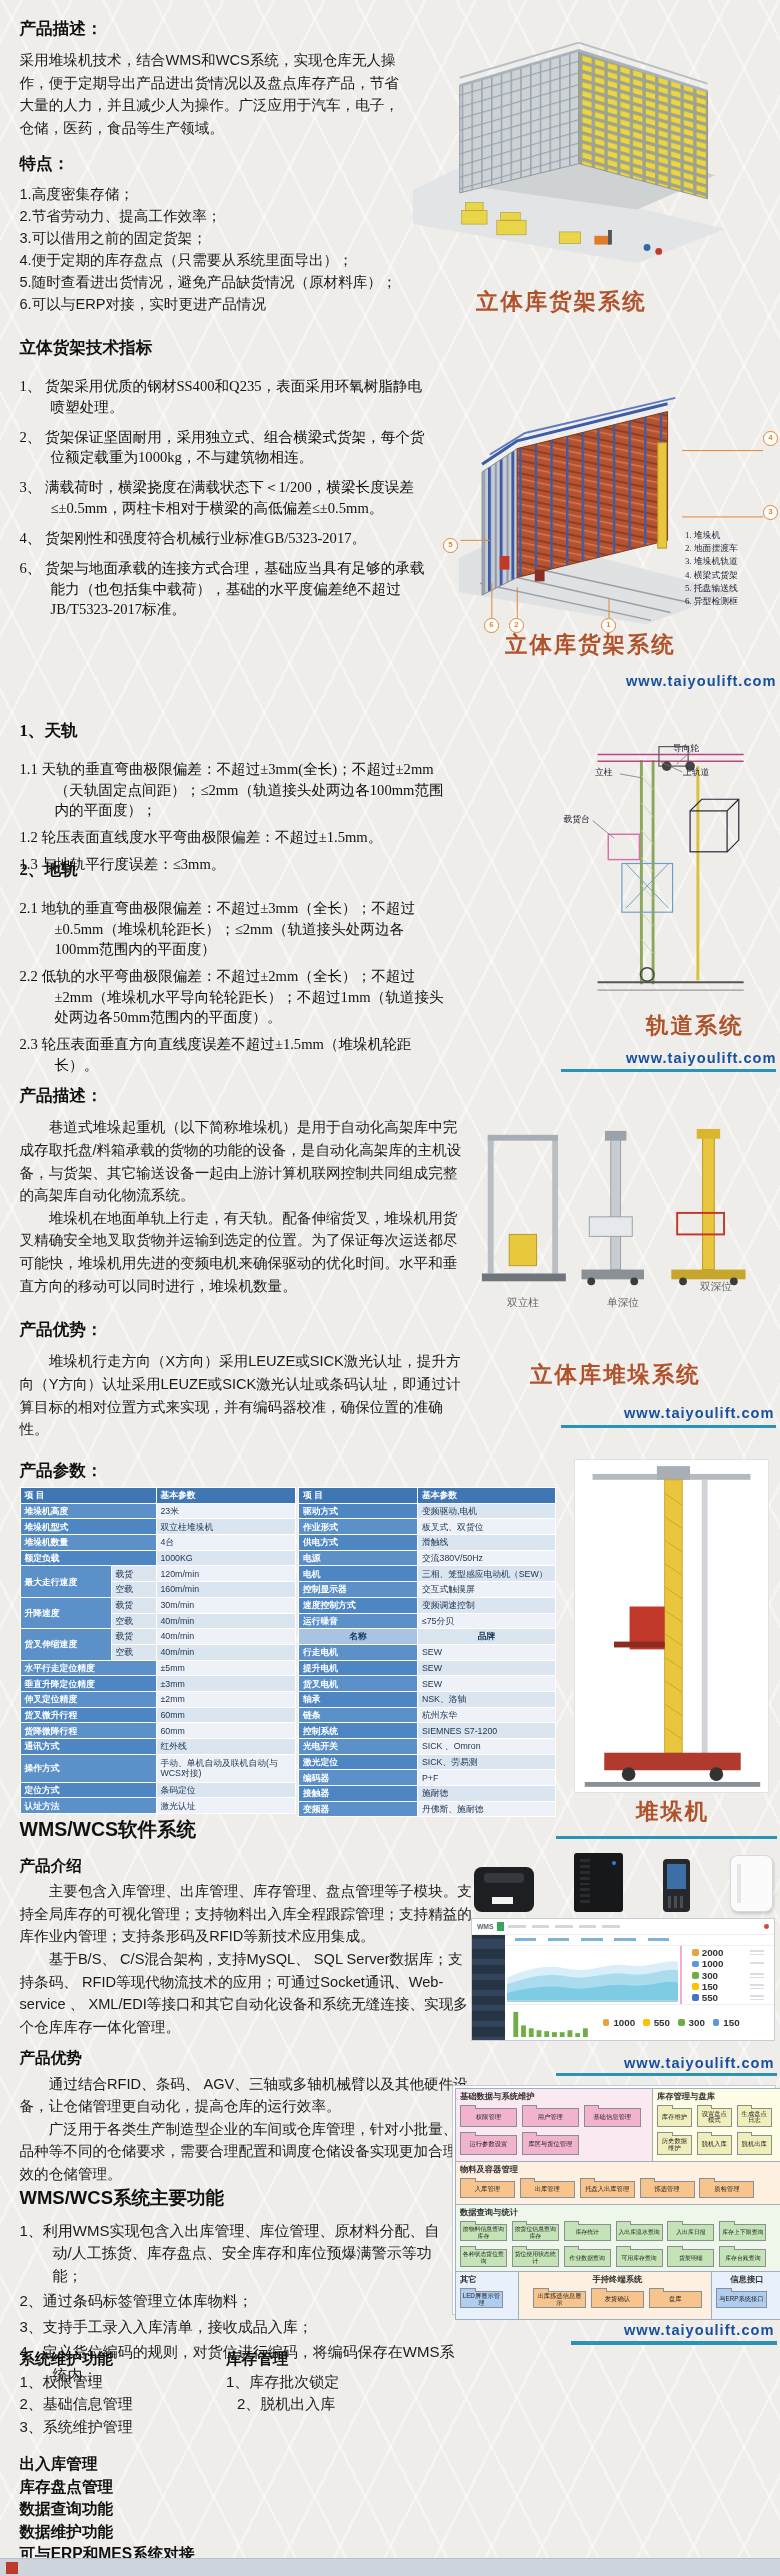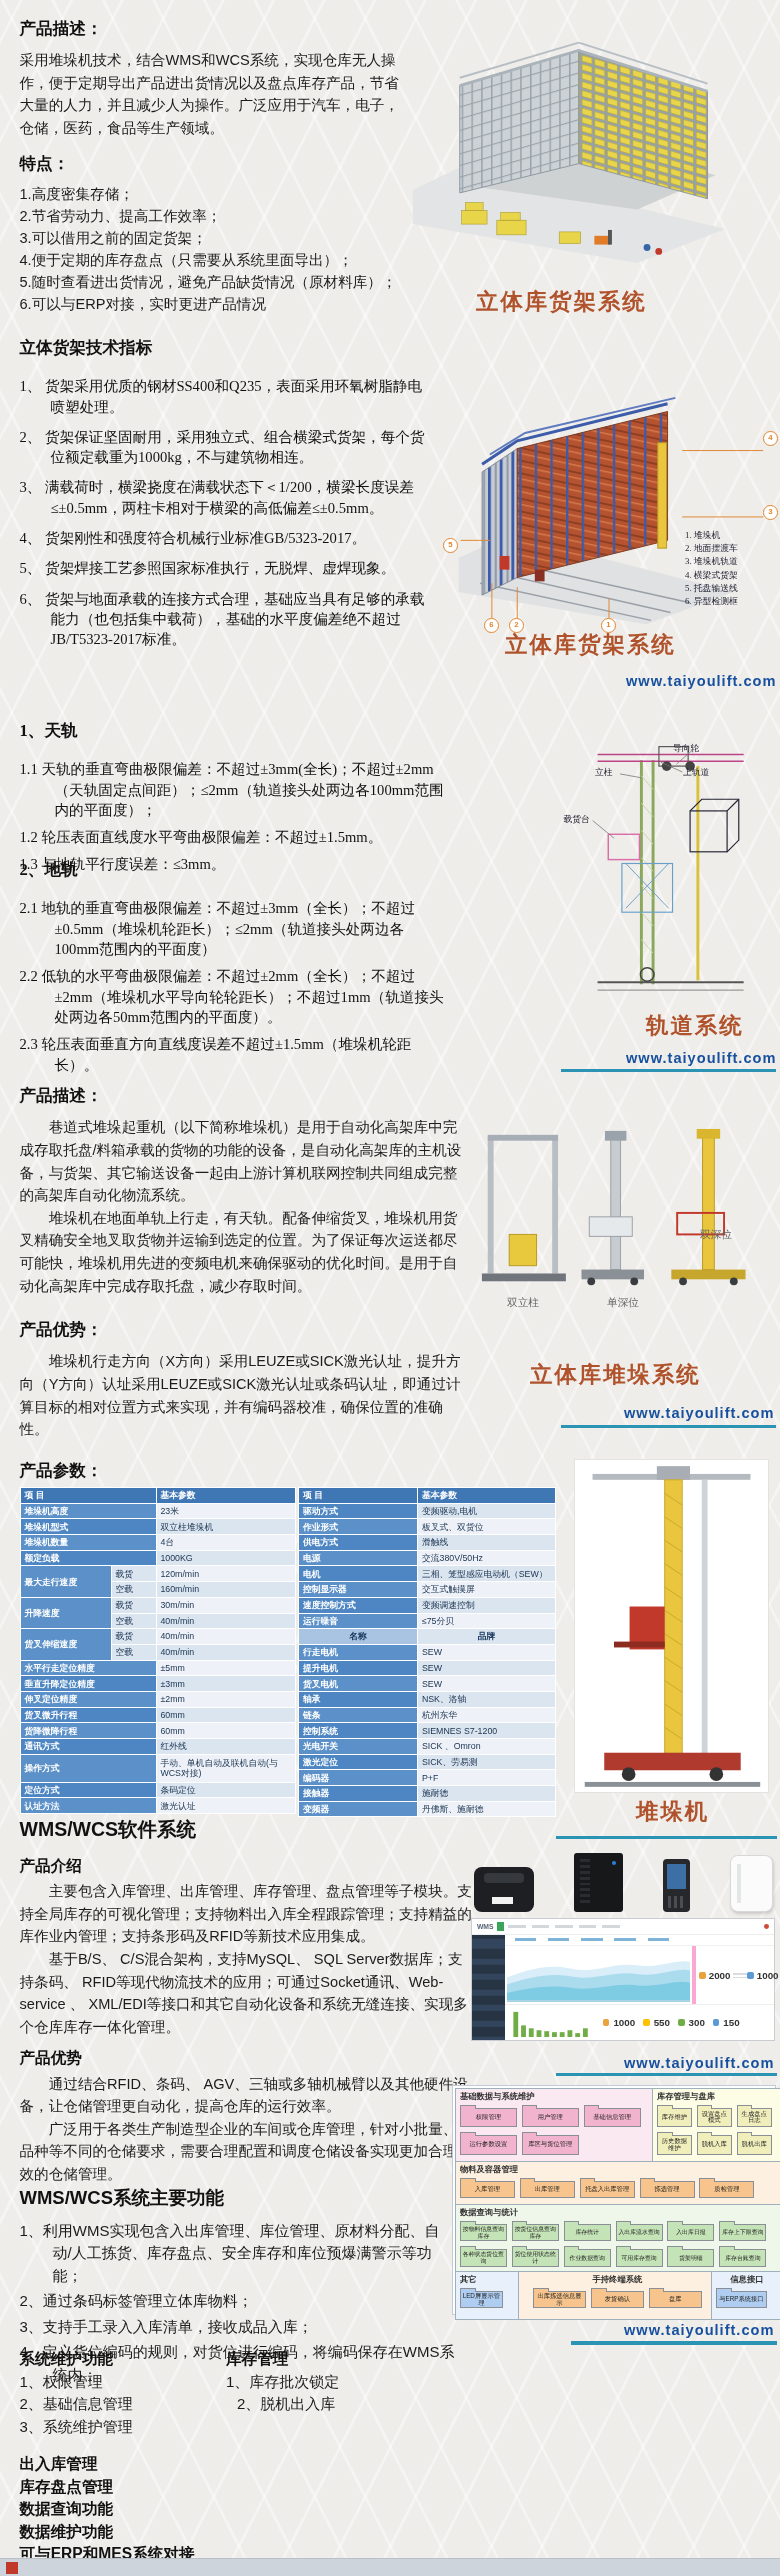--- a/index.html
+++ b/index.html
@@ -61,21 +61,21 @@
   .dash-crumbs i{width:17.6px;height:2.9px;background:#d4d7db;}
   .dash-dot{width:4.9px;height:4.9px;border-radius:50%;background:#d04a3a;}
   .dash-body{flex:1;display:flex;min-height:0;}
   .dash-side{width:33px;background:#273444;flex:none;
      background-image:repeating-linear-gradient(#33455c 0 5.9px,#273444 5.9px 15.6px);background-position:0 7.8px;background-size:100% 98px;background-repeat:repeat-y;}
   .dash-main{flex:1;display:flex;flex-direction:column;min-width:0;}
   .dash-menu{height:10.7px;display:flex;gap:11.7px;align-items:center;padding:0 9.8px;border-bottom:1px solid #f0f0f0;flex:none;}
   .dash-menu i{width:21.5px;height:2.9px;background:#7fb3d8;}
   .dash-mid{flex:1;display:flex;min-height:0;}
   .dash-chart{flex:1;padding:2px;}
-  .dash-stats{width:72px;border-left:4px solid #f9a8d4;padding:1px 3px;display:flex;flex-direction:row;justify-content:space-around;}
+  .dash-stats{width:72px;border-left:2px solid #f9a8d4;padding:1px 10px;display:flex;flex-direction:column;justify-content:space-around;}
   .stat-row{display:flex;align-items:center;gap:2.9px;}
   .stat-ic{width:6.8px;height:6.8px;border-radius:2px;flex:none;}
   .stat-n{font:bold 9.8px "Liberation Sans",sans-serif;color:#333;}
   .stat-row::after{content:"";margin-left:auto;width:13.7px;height:4.9px;
      background:repeating-linear-gradient(#d9dce0 0 2px,transparent 2px 3.9px);}
   .dash-bot{height:35px;border-top:1px solid #eee;display:flex;align-items:center;gap:7.8px;padding:0 5.9px;flex:none;}
   .bstat{display:flex;align-items:center;gap:3.9px;}
   .bstat .stat-n{font-size:9.8px;}
   
   .grp{position:absolute;border:1px solid #9fb0bd;padding:2.9px 3.9px;}
@@ -150,21 +150,20 @@
   </div>
   <div class="abs cap" style="left:476px;top:289px;">立体库货架系统</div>
 
   <div class="abs" style="left:19.5px;top:337px;width:414px;">
     <div class="serif-h">立体货架技术指标</div>
     <div>
         <div class="si">1、 货架采用优质的钢材SS400和Q235，表面采用环氧树脂静电喷塑处理。</div>
         <div class="si">2、 货架保证坚固耐用，采用独立式、组合横梁式货架，每个货位额定载重为1000kg，不与建筑物相连。</div>
         <div class="si">3、 满载荷时，横梁挠度在满载状态下＜1/200，横梁长度误差≤±0.5mm，两柱卡相对于横梁的高低偏差≤±0.5mm。</div>
         <div class="si">4、 货架刚性和强度符合机械行业标准GB/5323-2017。</div>
-        <div class="si">5、 货架焊接工艺参照国家标准执行，无脱焊、虚焊现象。</div>
         <div class="si">6、 货架与地面承载的连接方式合理，基础应当具有足够的承载能力（也包括集中载荷），基础的水平度偏差绝不超过JB/T5323-2017标准。</div>
       </div>
   </div>
 
   <div class="abs" style="left:441px;top:392px;width:335px;height:244px;">
     <svg width="335" height="244" viewBox="0 0 343 250">
       <defs>
         <pattern id="pOrange" width="16" height="13" patternUnits="userSpaceOnUse" patternTransform="skewY(12)">
           <rect width="16" height="13" fill="#b55330"></rect>
           <rect x="0" y="0" width="16" height="2" fill="#8e3f22"></rect>
@@ -287,21 +286,21 @@
     <span class="dlabel" style="left:51px;top:51px;">立柱</span>
     <span class="dlabel" style="left:19.5px;top:98px;">载货台</span>
   </div>
   <div class="abs cap" style="left:646px;top:1013px;">轨道系统</div>
   <div class="abs url" style="left:626px;top:1050px;">www.taiyoulift.com</div>
   <div class="bar" style="left:561px;top:1069px;width:215px;"></div>
 
   <div class="abs" style="left:19.5px;top:1085px;width:451px;">
     <div class="h1">产品描述：</div>
     <p class="body ind" style="margin-bottom:0;">巷道式堆垛起重机（以下简称堆垛机）是用于自动化高架库中完成存取托盘/料箱承载的货物的功能的设备，是自动化高架库的主机设备，与货架、其它输送设备一起由上游计算机联网控制共同组成完整的高架库自动化物流系统。</p>
-    <p class="body ind" style="margin-top:0;">堆垛机在地面单轨上行走，有天轨。配备伸缩货叉，堆垛机用货叉精确安全地叉取货物并运输到选定的位置。为了保证每次运送都尽可能快，堆垛机用先进的变频电机来确保驱动的优化时间。是用于自动化高架库中完成存取托盘，减少存取时间。</p>
+    <p class="body ind" style="margin-top:0;">堆垛机在地面单轨上行走，有天轨。配备伸缩货叉，堆垛机用货叉精确安全地叉取货物并运输到选定的位置。为了保证每次运送都尽可能快，堆垛机用先进的变频电机来确保驱动的优化时间。水平和垂直方向的移动可以同时进行，堆垛机数量。</p>
   </div>
 
   <div class="abs" style="left:476px;top:1127px;width:293px;height:166px;">
     <svg width="293" height="166" viewBox="0 0 300 170">
 
       <g>
         <rect x="12" y="10" width="6" height="140" fill="#b9bec4"></rect>
           <rect x="78" y="10" width="6" height="140" fill="#b9bec4"></rect>
         <rect x="12" y="8" width="72" height="6" fill="#a7adb4"></rect>
         <rect x="34" y="110" width="28" height="32" fill="#e8c83c" stroke="#b79a24"></rect>
@@ -322,21 +321,21 @@
         <rect x="226" y="2" width="24" height="10" fill="#d9b62e"></rect>
         <rect x="206" y="88" width="48" height="22" fill="none" stroke="#c0392b" stroke-width="2"></rect>
         <rect x="200" y="146" width="76" height="10" fill="#c7a62e"></rect>
         <circle cx="212" cy="158" r="4" fill="#3a3d40"></circle>
           <circle cx="264" cy="158" r="4" fill="#3a3d40"></circle>
       </g>
     </svg>
   </div>
   <div class="abs mlabel" style="left:476px;top:1296px;width:94px;">双立柱</div>
   <div class="abs mlabel" style="left:582px;top:1296px;width:82px;">单深位</div>
-  <div class="abs mlabel" style="left:671px;top:1228px;width:90px;">双深位</div>
+  <div class="abs mlabel" style="left:671px;top:1280px;width:90px;">双深位</div>
   <div class="abs cap" style="left:530px;top:1362px;">立体库堆垛系统</div>
   <div class="abs url" style="left:624px;top:1405px;">www.taiyoulift.com</div>
   <div class="bar" style="left:561px;top:1425px;width:215px;"></div>
 
   <div class="abs" style="left:19.5px;top:1319px;width:451px;">
     <div class="h1">产品优势：</div>
     <p class="body ind">堆垛机行走方向（X方向）采用LEUZE或SICK激光认址，提升方向（Y方向）认址采用LEUZE或SICK激光认址或条码认址，即通过计算目标的相对位置方式来实现，并有编码器校准，确保位置的准确性。</p>
   </div>
 
   <div class="abs h1" style="left:19.5px;top:1460px;">产品参数：</div>

